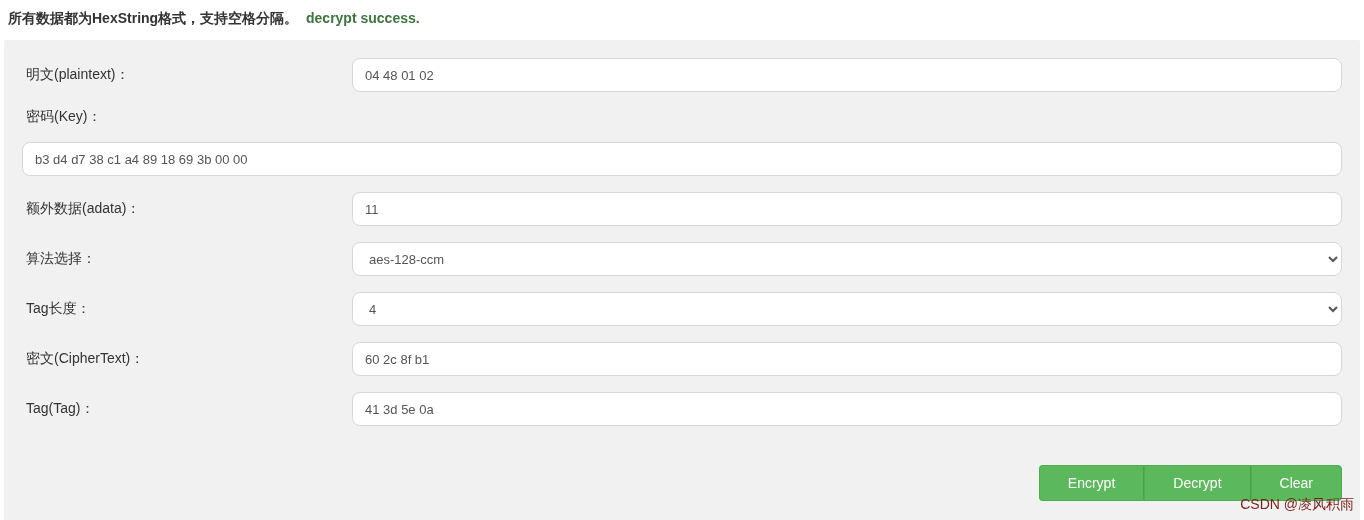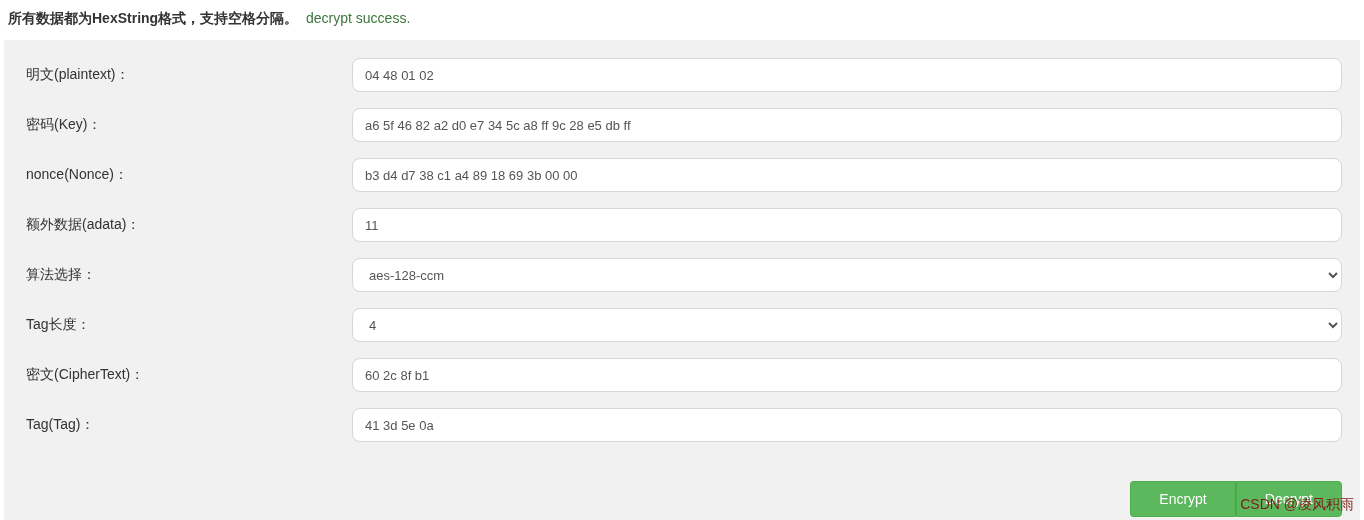--- a/index.html
+++ b/index.html
@@ -9,21 +9,21 @@
       color: #333;
       background: #fff;
     }
     .header-note {
       padding: 10px 8px 8px;
       font-weight: bold;
       font-size: 14px;
     }
     .header-note .status {
       color: #3c763d;
-      font-weight: normal;
+      font-weight: bold;
       margin-left: 4px;
     }
     .panel {
       background: #f1f1f1;
       margin: 4px;
       padding: 18px 18px 79px;
       border-radius: 2px;
       position: relative;
     }
     .form-row {
@@ -90,25 +90,23 @@
 
 <div class="panel">
 
   <div class="form-row">
     <label class="form-label">明文(plaintext)：</label>
     <input class="form-control" value="04 48 01 02" style="">
   </div>
 
   <div class="form-row">
     <label class="form-label">密码(Key)：</label>
-    <input class="form-control" value="a6 5f 46 82 a2 d0 e7 34 5c a8 ff 9c 28 e5 db ff" style="">
   </div>
 
   <div class="form-row">
-    <label class="form-label">nonce(Nonce)：</label>
     <input class="form-control" value="b3 d4 d7 38 c1 a4 89 18 69 3b 00 00" style="">
   </div>
 
   <div class="form-row">
     <label class="form-label">额外数据(adata)：</label>
     <input class="form-control" value="11" style="">
   </div>
 
   <div class="form-row">
     <label class="form-label">算法选择：</label>
@@ -130,16 +128,17 @@
   </div>
 
   <div class="form-row">
     <label class="form-label">Tag(Tag)：</label>
     <input class="form-control" value="41 3d 5e 0a" style="">
   </div>
 
   <div class="btn-row">
     <button class="btn">Encrypt</button>
     <button class="btn">Decrypt</button>
+    <button class="btn">Clear</button>
   </div>
 </div>
 
 <div class="watermark">CSDN @凌风积雨</div>
 
 </body></html>

